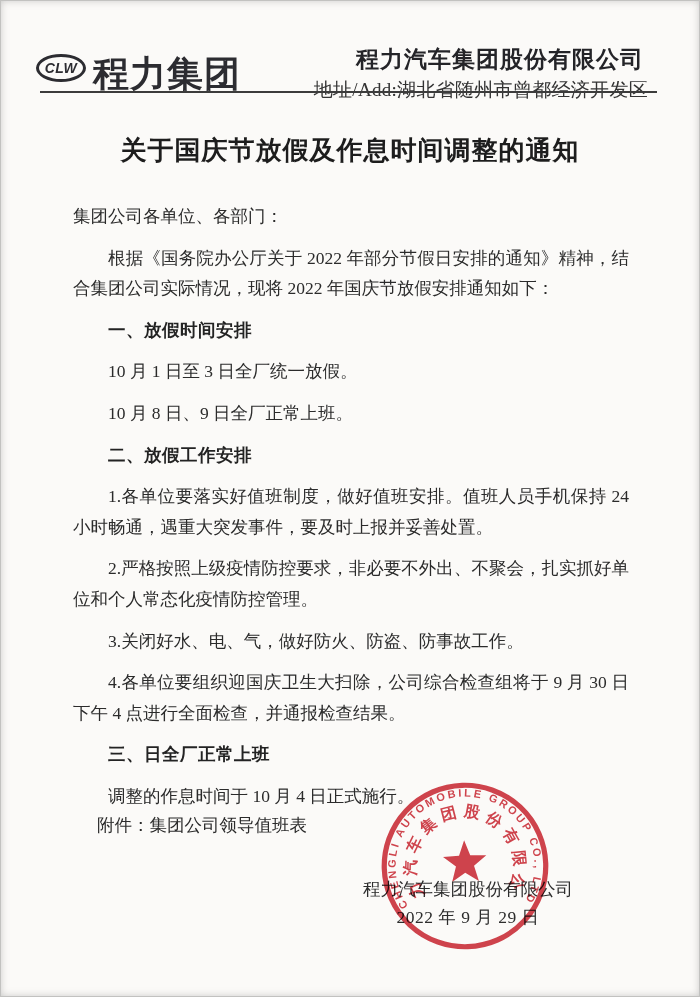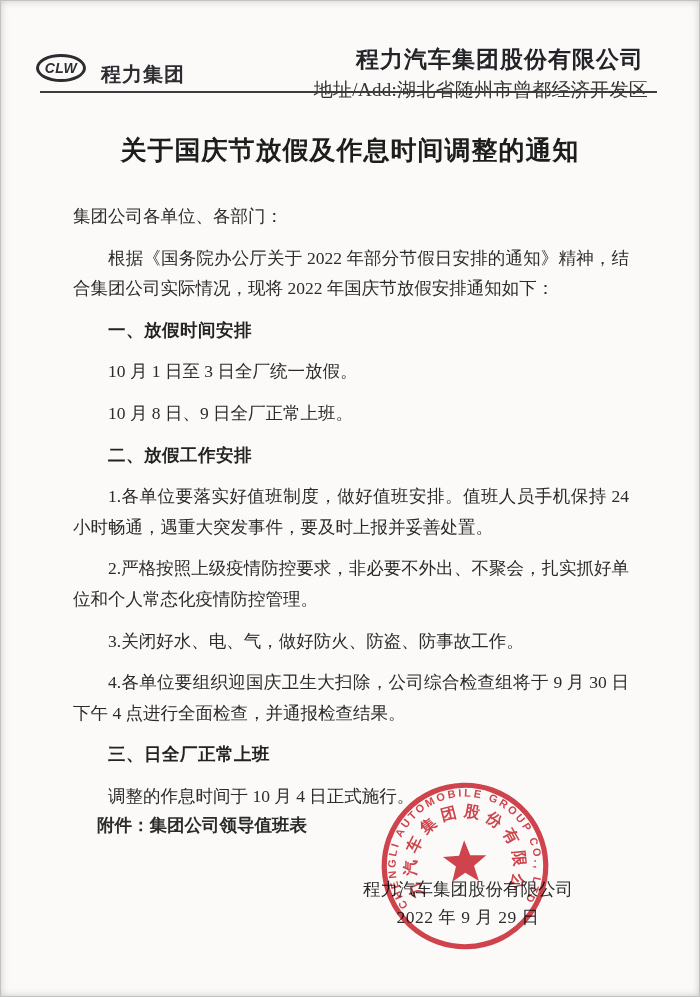--- a/index.html
+++ b/index.html
@@ -10,32 +10,32 @@
   }
   .page{
     position:relative;width:700px;height:997px;overflow:hidden;
     background:#fbfaf8;
     box-shadow:inset 0 0 0 1px #c2c2c0, inset 0 0 9px rgba(90,90,90,.35);
     color:#2e2e2e;
   }
   
   .logo{
     position:absolute;left:36px;top:50px;height:36px;
-    display:flex;align-items:center;gap:15px;
+    display:flex;align-items:center;gap:7px;
   }
   .logo-oval{
     width:50px;height:28px;border:3px solid #2c2c31;border-radius:50%;
     display:flex;align-items:center;justify-content:center;
     font-family:"Liberation Sans","DejaVu Sans",sans-serif;
     font-weight:bold;font-style:italic;font-size:14px;color:#2c2c31;
     letter-spacing:.5px;box-sizing:border-box;
   }
   .logo-text{
     font-family:"Liberation Sans","DejaVu Sans",sans-serif;
-    font-weight:bold;font-size:20px;color:#2c2c31;letter-spacing:1px;margin-top:12px;
+    font-weight:bold;font-size:36px;color:#2c2c31;letter-spacing:1px;margin-top:12px;
   }
   .company-name{
     position:absolute;top:44px;right:56px;
     font-family:"Liberation Sans","DejaVu Sans",sans-serif;
     font-weight:bold;font-size:23px;color:#242428;letter-spacing:1px;
   }
   .address{
     position:absolute;top:77px;right:52px;
     font-size:19px;color:#333;letter-spacing:.3px;
   }
@@ -59,21 +59,21 @@
   .body-block p{margin:11px;}
   .salutation{text-indent:0;}
   .para{text-indent:2em;}
   .heading{
     text-indent:2em;font-weight:bold;color:#232323;
     font-family:"Liberation Sans","DejaVu Sans",sans-serif;
     letter-spacing:.5px;
   }
   .attachment{
     position:absolute;left:62px;top:810px;width:578px;
-    font-size:17.5px;line-height:30.6px;color:#2b2b2b;text-indent:2em;font-weight:bold;
+    font-size:17.5px;line-height:30.6px;color:#2b2b2b;text-indent:2em;
   }
   
   .sign-block{
     position:absolute;left:360px;top:876px;width:216px;
     text-align:center;font-size:17.5px;line-height:27px;color:#2d2d2d;
   }
   .sign-date{margin-top:1px;letter-spacing:.5px;}
   
   .seal{
     position:absolute;left:370px;top:771px;width:190px;height:190px;

